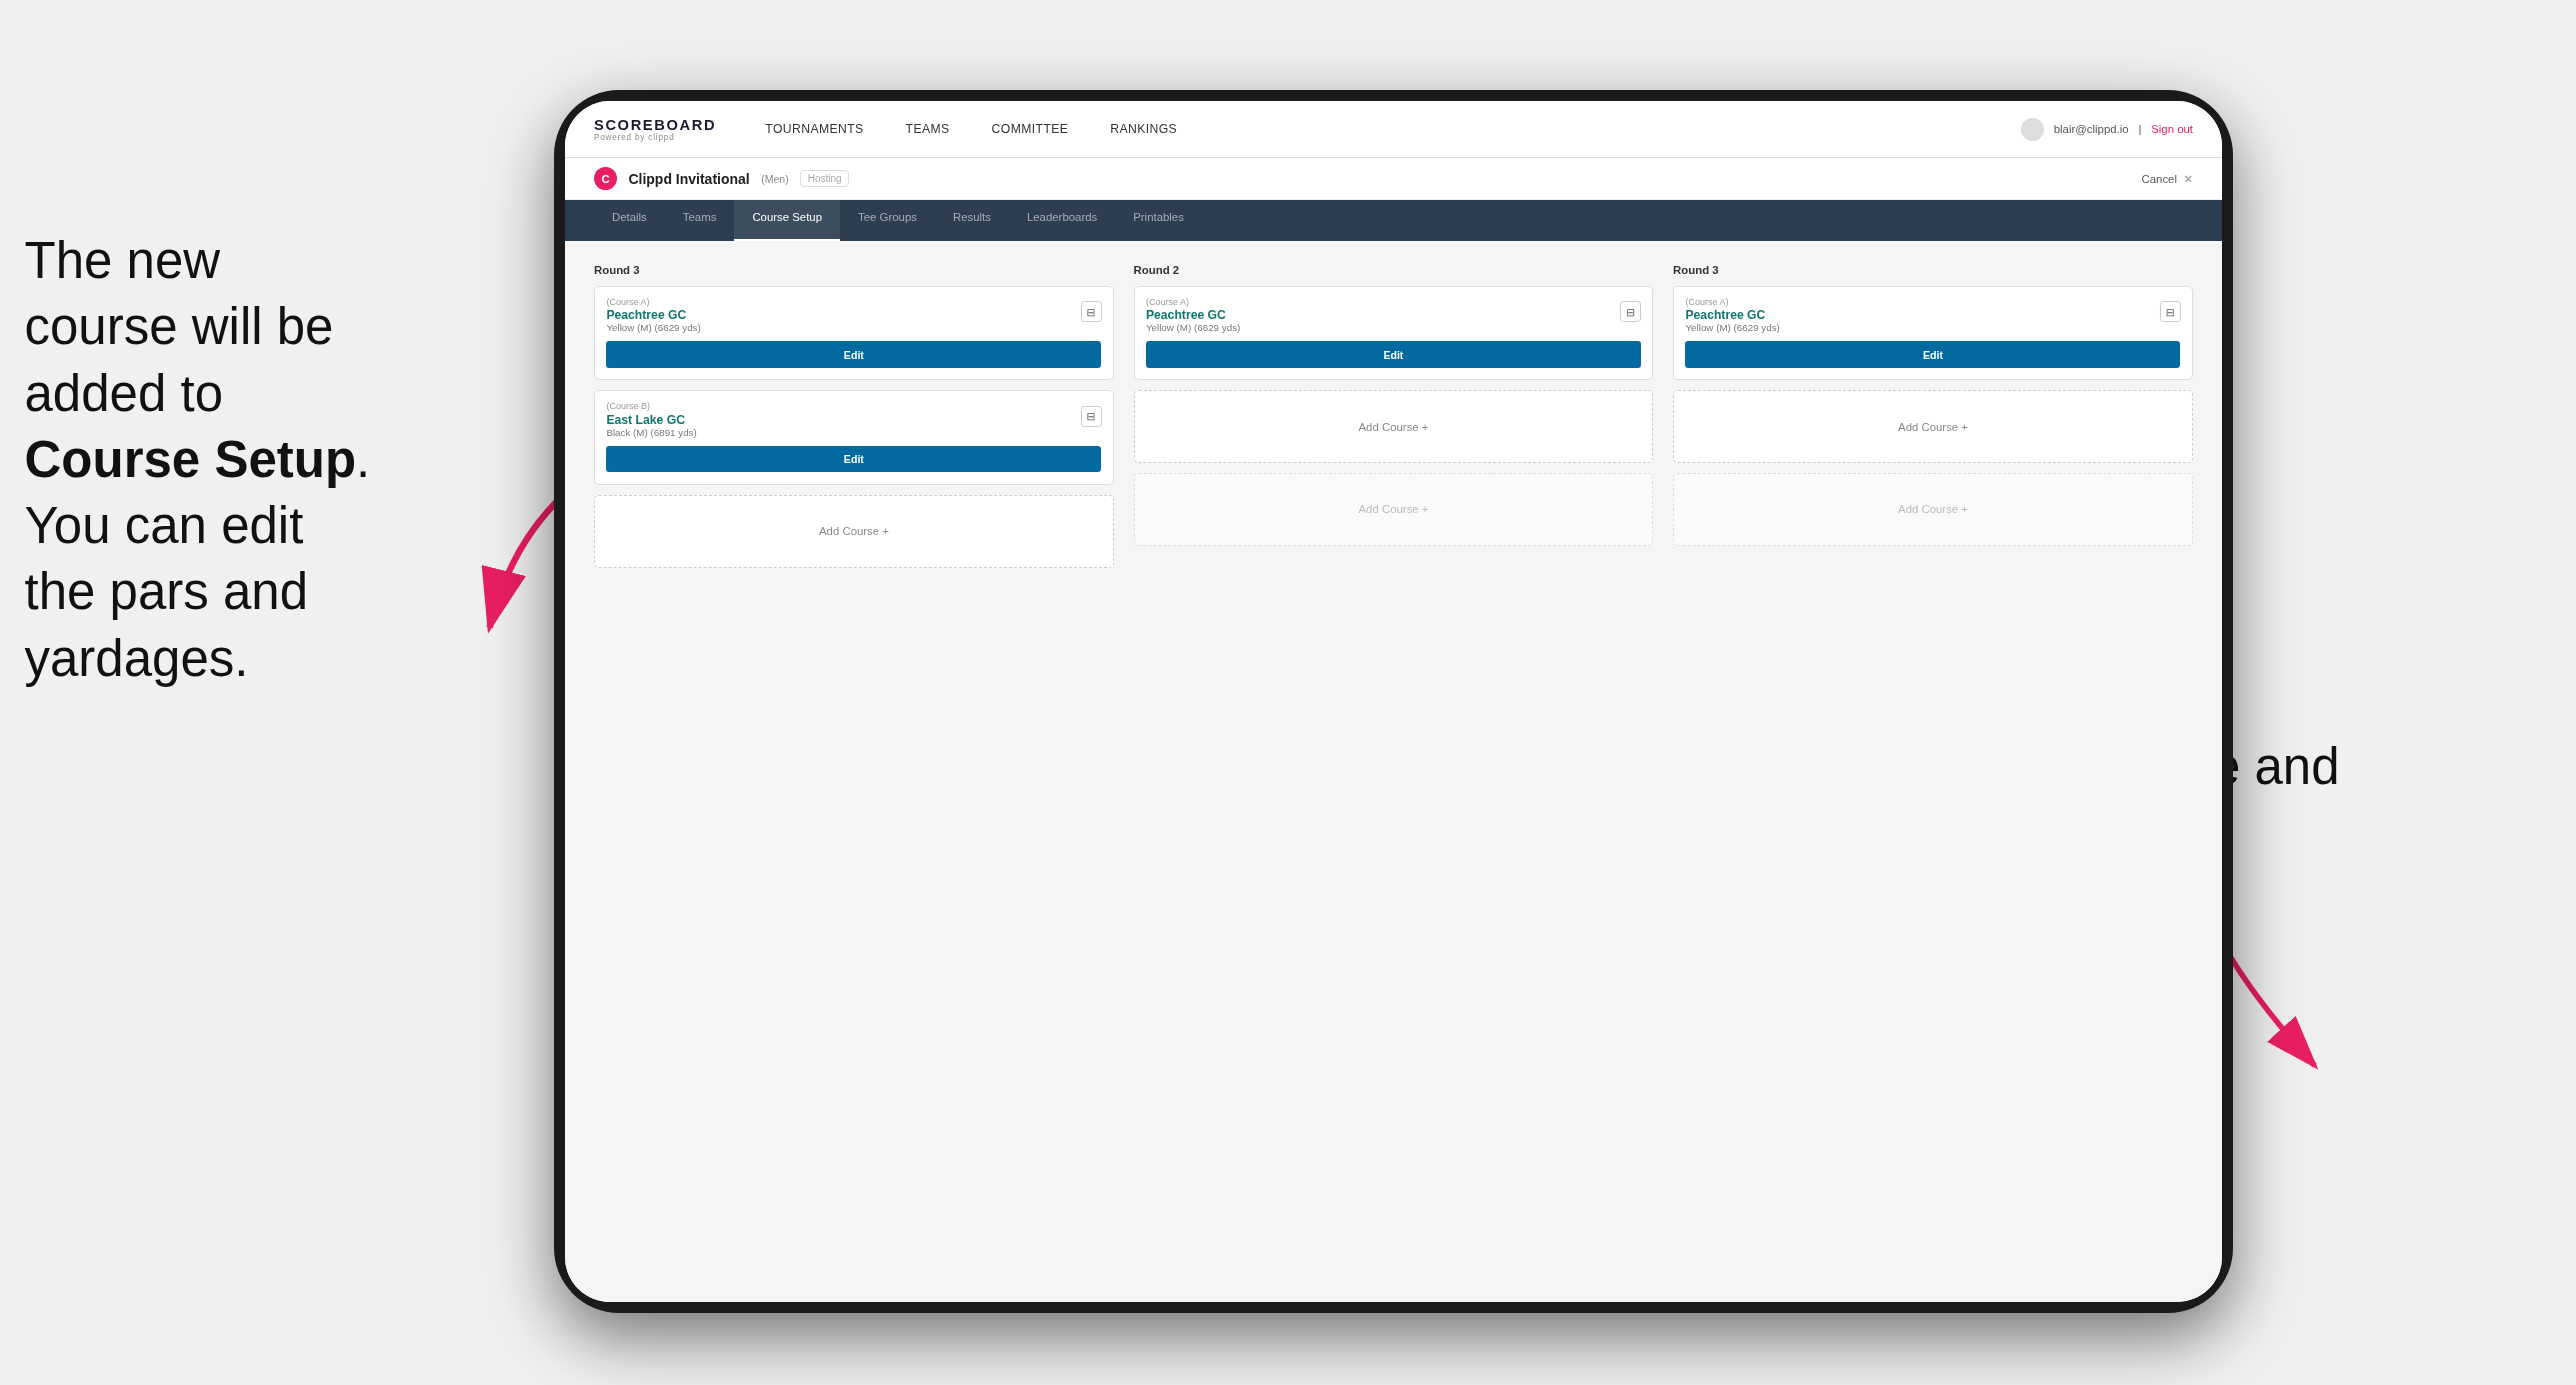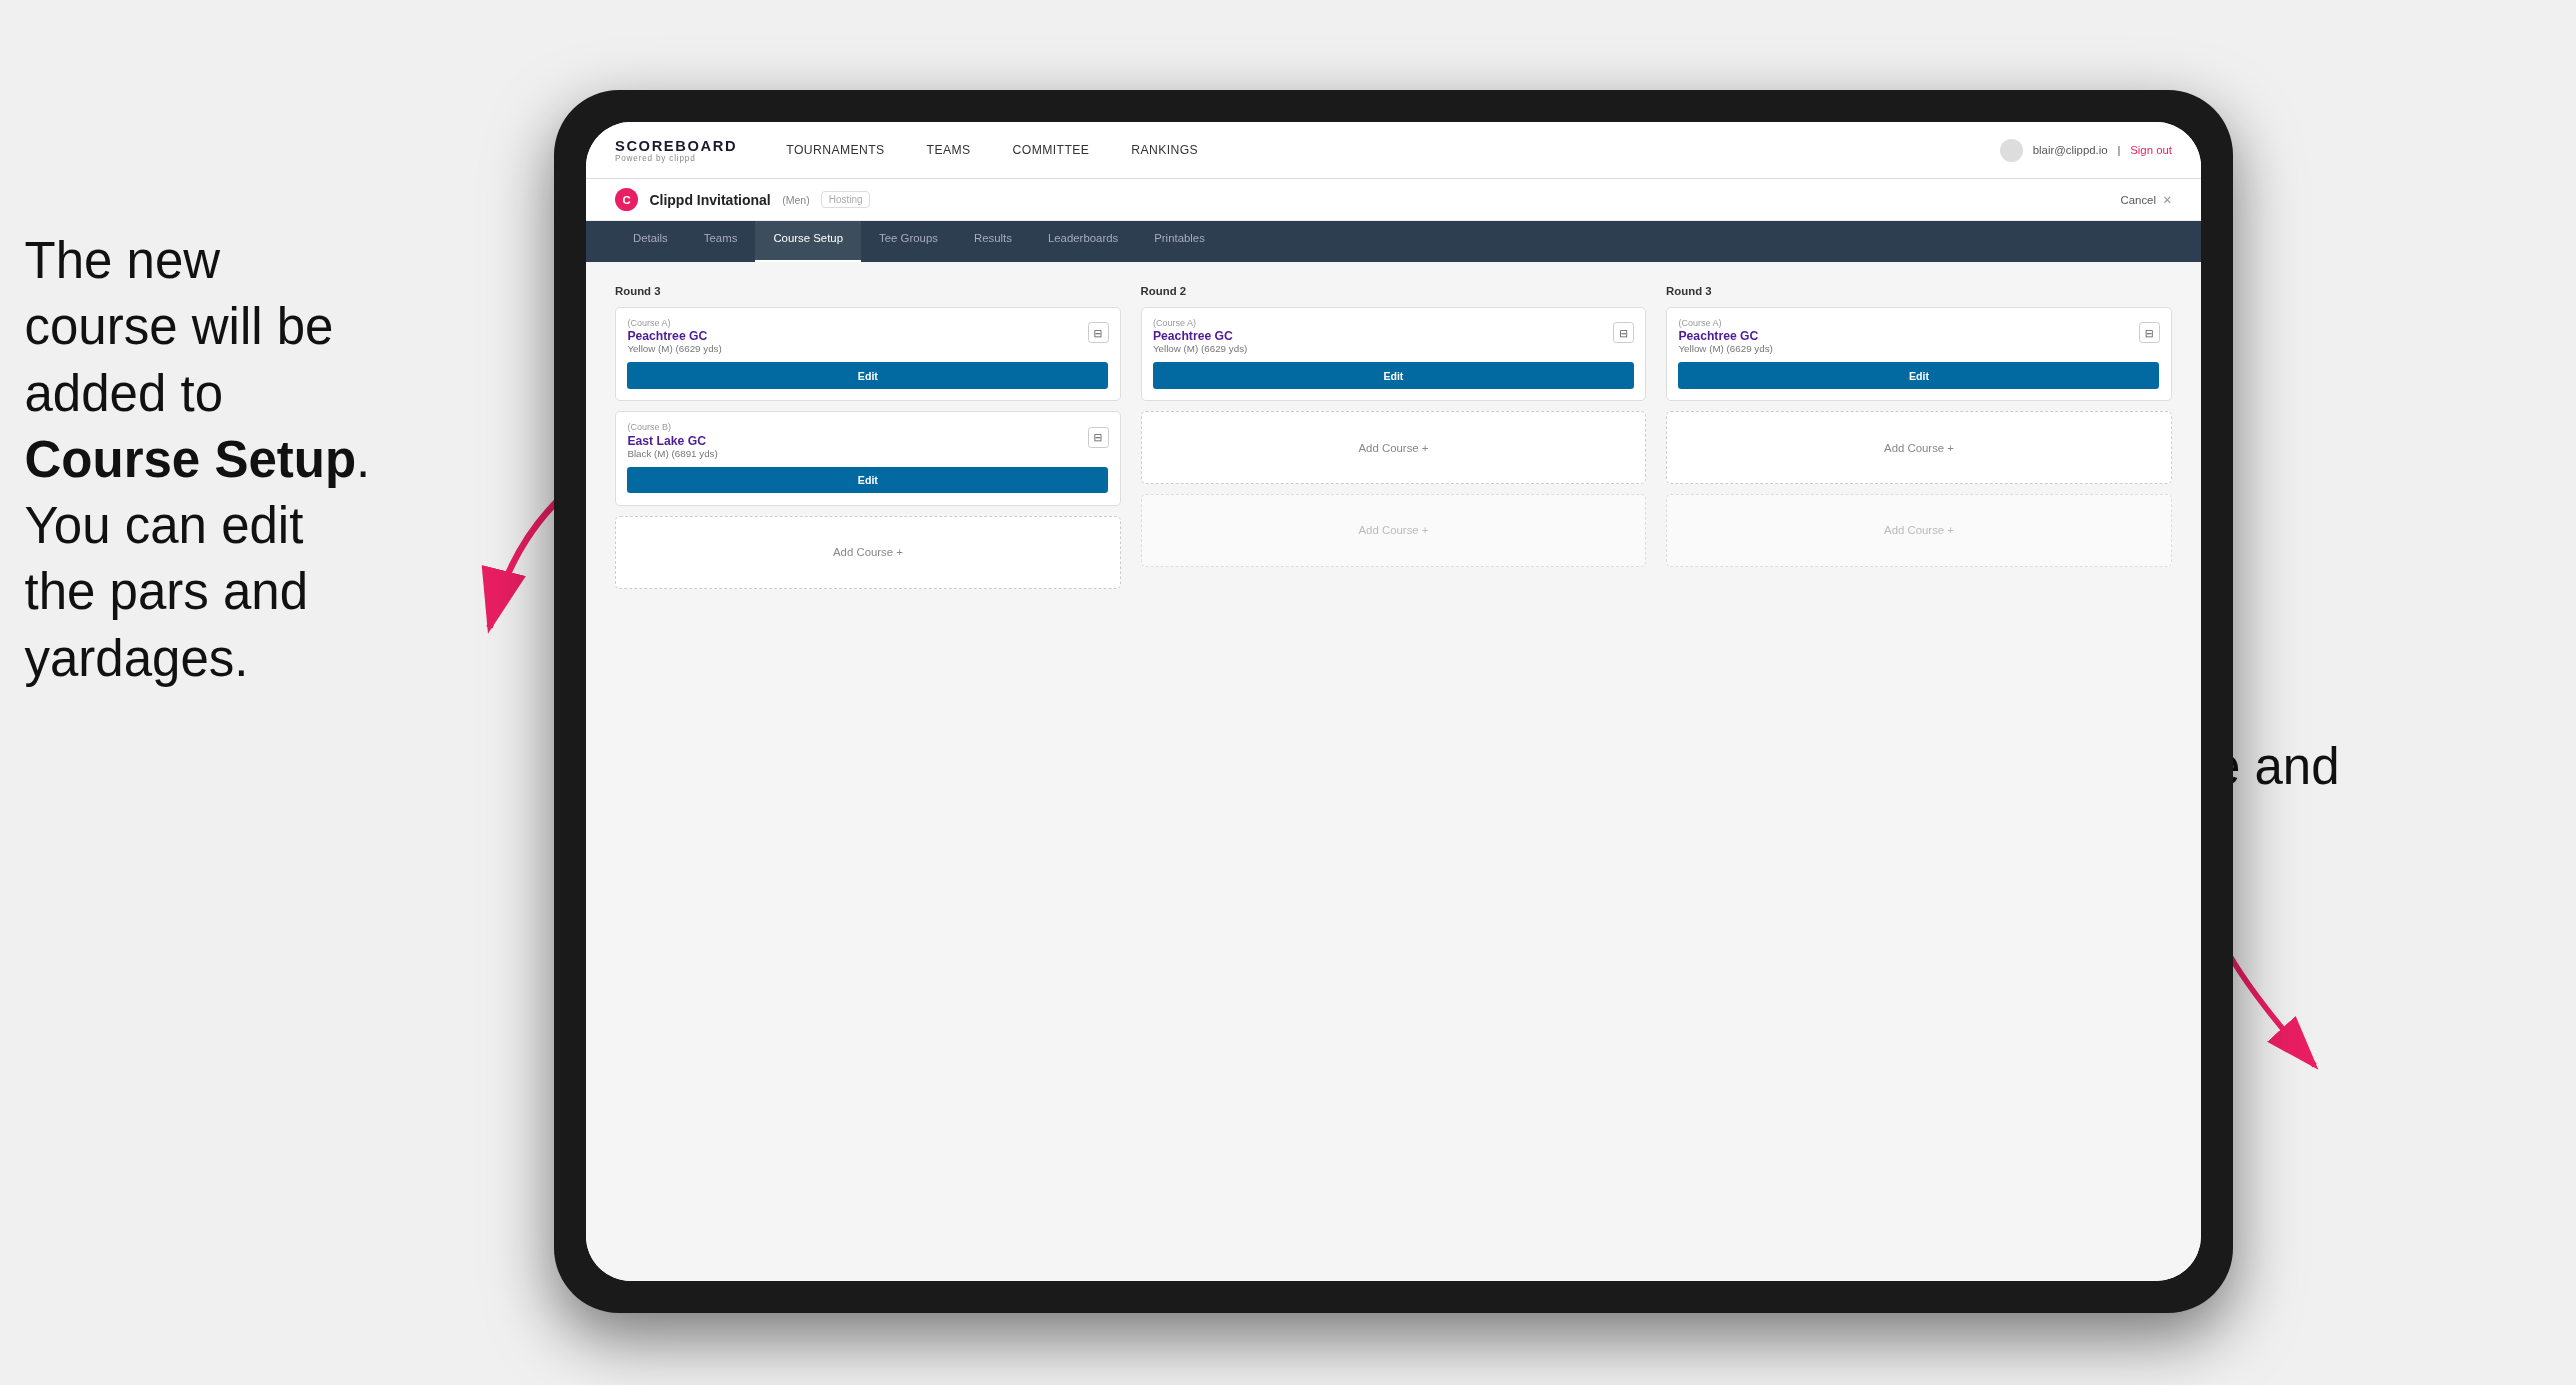--- a/index.html
+++ b/index.html
@@ -57,21 +57,21 @@
 
     
     .tablet {
       position: absolute;
       left: 554px;
       top: 90px;
       width: 1679px;
       height: 1223px;
       background: #1a1a1a;
       border-radius: 65px;
-      padding: 32px;
+      padding: 11px;
       box-shadow: 0 24.5px 65px rgba(0,0,0,0.5);
     }
 
     .tablet-screen {
       width: 100%;
       height: 100%;
       background: #fff;
       border-radius: 45px;
       overflow: hidden;
       display: flex;
@@ -245,21 +245,21 @@
 
     .course-label {
       font-size: 9px;
       color: #999;
       margin-bottom: 1.6px;
     }
 
     .course-name {
       font-size: 12.2px;
       font-weight: 700;
-      color: #4c1d95;
+      color: #0f766e;
     }
 
     .course-tee {
       font-size: 9.8px;
       color: #777;
       margin-bottom: 8.2px;
       padding: 0 11.4px;
     }
 
     .card-icon-btn {

